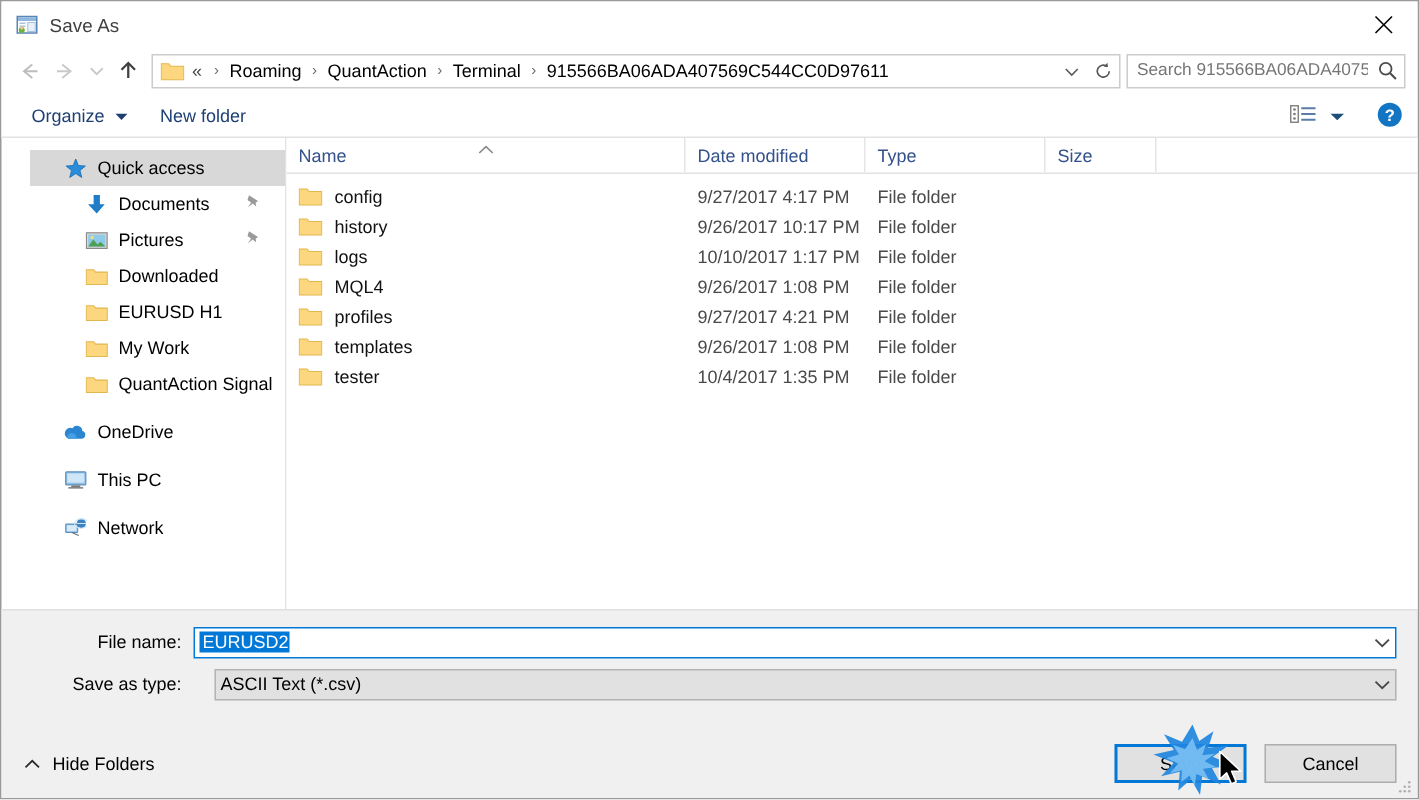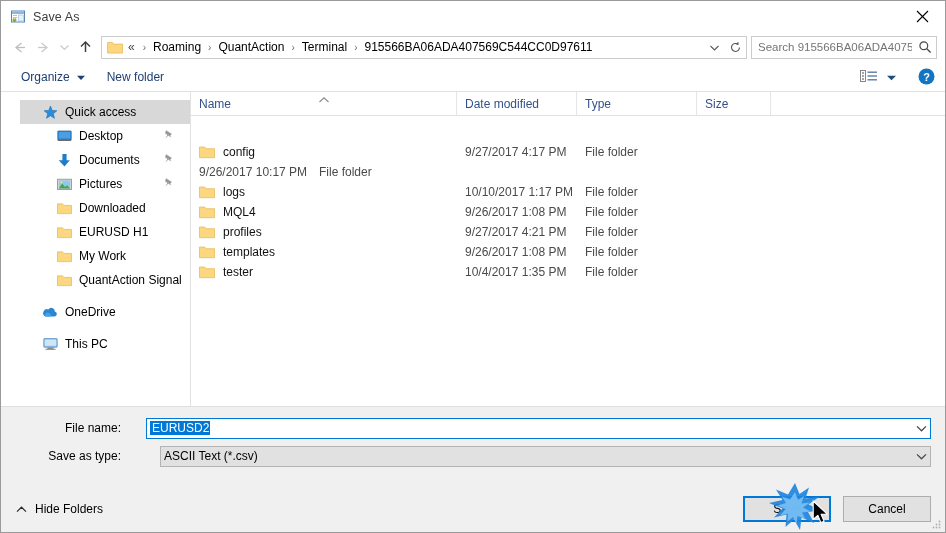--- a/index.html
+++ b/index.html
@@ -158,21 +158,20 @@
   .pin {
     position: absolute; right: 16px; top: 50%;
     transform: translateY(-50%);
   }
   .side-gap { height: 8px; }
 
   
   .filelist {
     flex: 1; display: flex; flex-direction: column; min-width: 0;
     background: #ffffff;
-    gap: 21px;
   }
   .col-head {
     height: 23px; min-height: 23px;
     display: flex; align-items: center;
     border-bottom: 1px solid #e2e2e2;
     position: relative;
   }
   .ch {
     font-size: 12px; color: #33518c;
     height: 23px; display: flex; align-items: center;
@@ -205,21 +204,21 @@
     background: #f0f0f0;
     border-top: 1px solid #dfdfdf;
     padding: 10px 0 6px 0;
     min-height: 62px;
   }
   .formrow {
     display: flex; align-items: center;
     height: 22px; margin-bottom: 6px;
   }
   .formlabel {
-    width: 120px; text-align: right; padding-right: 25px;
+    width: 120px; text-align: right; padding-right: 8px;
     font-size: 12px; color: #000;
     flex: none;
   }
   .combo {
     flex: 1; margin-right: 14px;
     height: 21px;
     box-sizing: border-box;
     display: flex; align-items: center;
     background: #ffffff;
     border: 1px solid #b4b4b4;
@@ -422,35 +421,20 @@
 
       <div class="side-item root selected">
         <span class="side-icon">
           <svg width="15" height="15" viewBox="0 0 15 15">
             <path d="M7.5 1 L9.2 5.4 L13.9 5.7 L10.3 8.7 L11.5 13.3 L7.5 10.7 L3.5 13.3 L4.7 8.7 L1.1 5.7 L5.8 5.4 z" fill="#2a8ddb" stroke="#1b6fb5" stroke-width="0.6"></path>
           </svg>
         </span>
         <span class="side-label">Quick access</span>
       </div>
 
-      <div class="side-item child">
-        <span class="side-icon">
-          <svg width="15" height="14" viewBox="0 0 15 14">
-            <rect x="0.8" y="2" width="13.4" height="9" rx="0.6" fill="#2f84cf" stroke="#2a6ea8" stroke-width="0.8"></rect>
-            <rect x="1.8" y="3" width="11.4" height="6.4" fill="#4d9ee0"></rect>
-            <rect x="0.8" y="10.4" width="13.4" height="1.6" fill="#6b6b6b"></rect>
-          </svg>
-        </span>
-        <span class="side-label">Desktop</span>
-        <span class="pin">
-          <svg width="11" height="11" viewBox="0 0 11 11">
-            <path d="M3 1.2 L9 5 L7.4 6.2 L7.8 8.6 L5.4 6.6 L2.2 9.4 L4.4 6 L2 4.3 z" fill="#9a9a9a"></path>
-          </svg>
-        </span>
-      </div>
 
       <div class="side-item child">
         <span class="side-icon">
           <svg width="15" height="15" viewBox="0 0 15 15">
             <path d="M5.4 1 h4.2 v6.2 h3.2 L7.5 13.4 L1.7 7.2 h3.7 z" fill="#1e7cc8"></path>
           </svg>
         </span>
         <span class="side-label">Documents</span>
         <span class="pin">
           <svg width="11" height="11" viewBox="0 0 11 11">
@@ -533,20 +517,32 @@
             <rect x="1.8" y="2.6" width="11.4" height="6.2" fill="#cfe6f7"></rect>
             <rect x="4.5" y="10.6" width="6" height="1.2" fill="#7a7a7a"></rect>
             <rect x="2.5" y="11.8" width="10" height="0.9" fill="#6e6e6e"></rect>
           </svg>
         </span>
         <span class="side-label">This PC</span>
       </div>
 
       <div class="side-gap"></div>
 
+      <div class="side-item root">
+        <span class="side-icon">
+          <svg width="15" height="14" viewBox="0 0 15 14">
+            <rect x="0.8" y="4.4" width="8" height="5.6" rx="0.5" fill="#8fc0e8" stroke="#5c8fbb" stroke-width="0.7"></rect>
+            <rect x="1.6" y="5.1" width="6.4" height="4" fill="#d6eaf8"></rect>
+            <circle cx="11.2" cy="4" r="3.1" fill="#3c83c0"></circle>
+            <path d="M8.1 4 h6.2 M11.2 0.9 a4.6 3.1 0 0 0 0 6.2 a4.6 3.1 0 0 0 0 -6.2" fill="none" stroke="#cfe6f7" stroke-width="0.7"></path>
+            <line x1="5" y1="10" x2="9.5" y2="12" stroke="#6e6e6e" stroke-width="0.9"></line>
+          </svg>
+        </span>
+        <span class="side-label">Network</span>
+      </div>
     </div>
 
     <div class="filelist">
       <div class="col-head">
         <span class="ch c-name">
           <span class="sort-caret">
             <svg width="11" height="6" viewBox="0 0 11 6">
                 <path d="M1 5 L5.5 0.8 L10 5" fill="none" stroke="#8a8a8a" stroke-width="1.1"></path>
               </svg>
           </span>
@@ -573,20 +569,28 @@
                 </svg>
             </span>
             <span>config</span>
           </span>
           <span class="cell c-date">9/27/2017 4:17 PM</span>
           <span class="cell c-type">File folder</span>
           <span class="cell c-size"></span>
         </div>
 
         <div class="row">
+          <span class="cell c-name">
+            <span class="folder-icon">
+              <svg width="16" height="14" viewBox="0 0 16 14">
+                  <path d="M0.5 2 h5.2 l1.3 1.7 h8.5 v9 h-15 z" fill="#fcd77f" stroke="#e2b84e" stroke-width="0.7"></path>
+                </svg>
+            </span>
+            <span>history</span>
+          </span>
           <span class="cell c-date">9/26/2017 10:17 PM</span>
           <span class="cell c-type">File folder</span>
           <span class="cell c-size"></span>
         </div>
 
         <div class="row">
           <span class="cell c-name">
             <span class="folder-icon">
               <svg width="16" height="14" viewBox="0 0 16 14">
                   <path d="M0.5 2 h5.2 l1.3 1.7 h8.5 v9 h-15 z" fill="#fcd77f" stroke="#e2b84e" stroke-width="0.7"></path>

